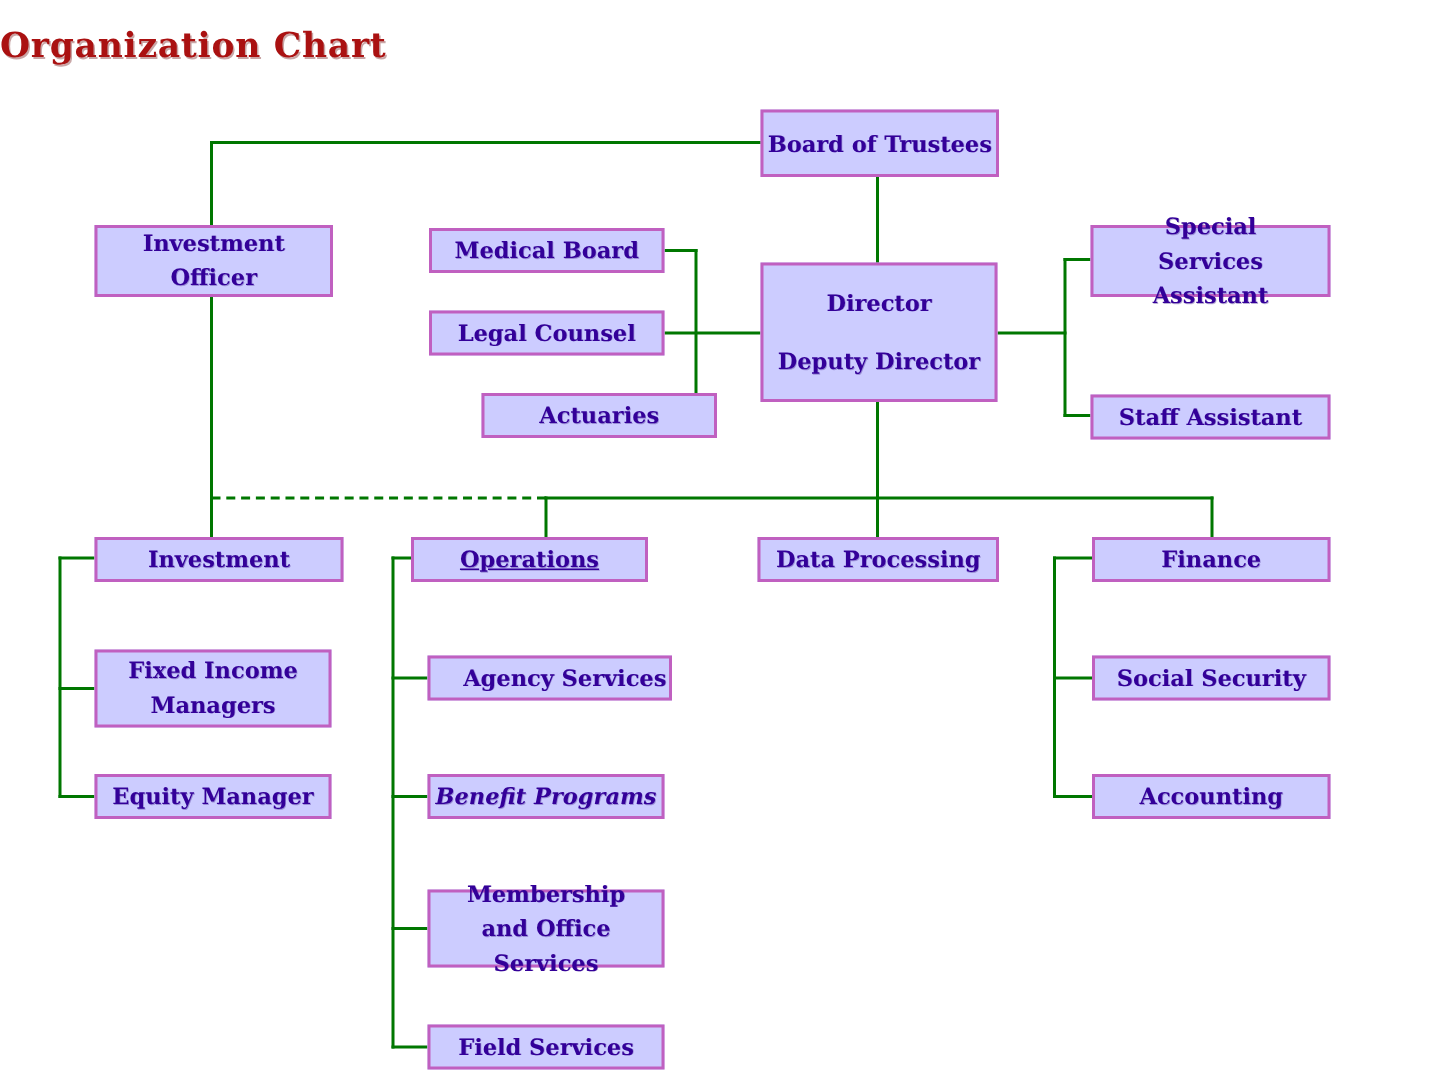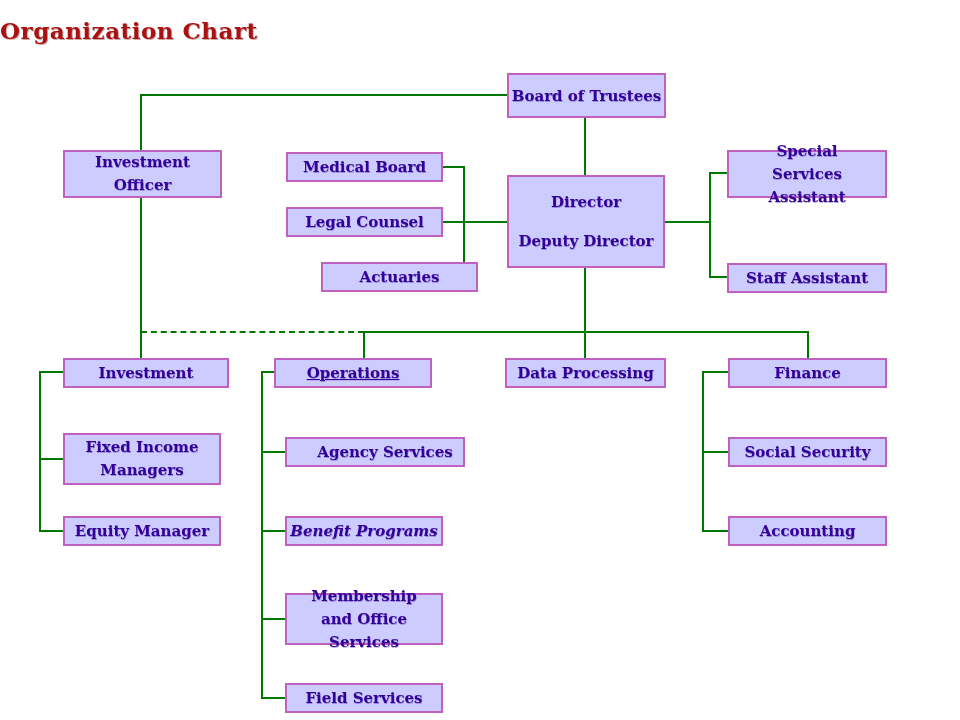--- a/index.html
+++ b/index.html
@@ -94,21 +94,21 @@
   <div class="node one" style="left:727px;top:263px;width:160px;height:30px;">Staff Assistant</div>
 
   <div class="node one" style="left:63px;top:358px;width:166px;height:30px;">Investment</div>
   <div class="node one" style="left:274px;top:358px;width:158px;height:30px;text-decoration:underline;">Operations</div>
   <div class="node one" style="left:505px;top:358px;width:161px;height:30px;">Data Processing</div>
   <div class="node one" style="left:728px;top:358px;width:159px;height:30px;">Finance</div>
 
   <div class="node two" style="left:63px;top:433px;width:158px;height:52px;">Fixed Income Managers</div>
   <div class="node one" style="left:63px;top:516px;width:158px;height:30px;">Equity Manager</div>
 
-  <div class="node one" style="left:285px;top:437px;width:180px;height:30px;padding-left:20px;">Agency Services</div>
+  <div class="node one" style="left:285px;top:437px;width:163px;height:30px;padding-left:20px;">Agency Services</div>
   <div class="node one" style="left:285px;top:516px;width:158px;height:30px;font-style:italic;">Benefit Programs</div>
   <div class="node two" style="left:285px;top:593px;width:158px;height:52px;">Membership and Office Services</div>
   <div class="node one" style="left:285px;top:683px;width:158px;height:30px;">Field Services</div>
 
   <div class="node one" style="left:728px;top:437px;width:159px;height:30px;">Social Security</div>
   <div class="node one" style="left:728px;top:516px;width:159px;height:30px;">Accounting</div>
 
 </div>
 
 </body></html>

